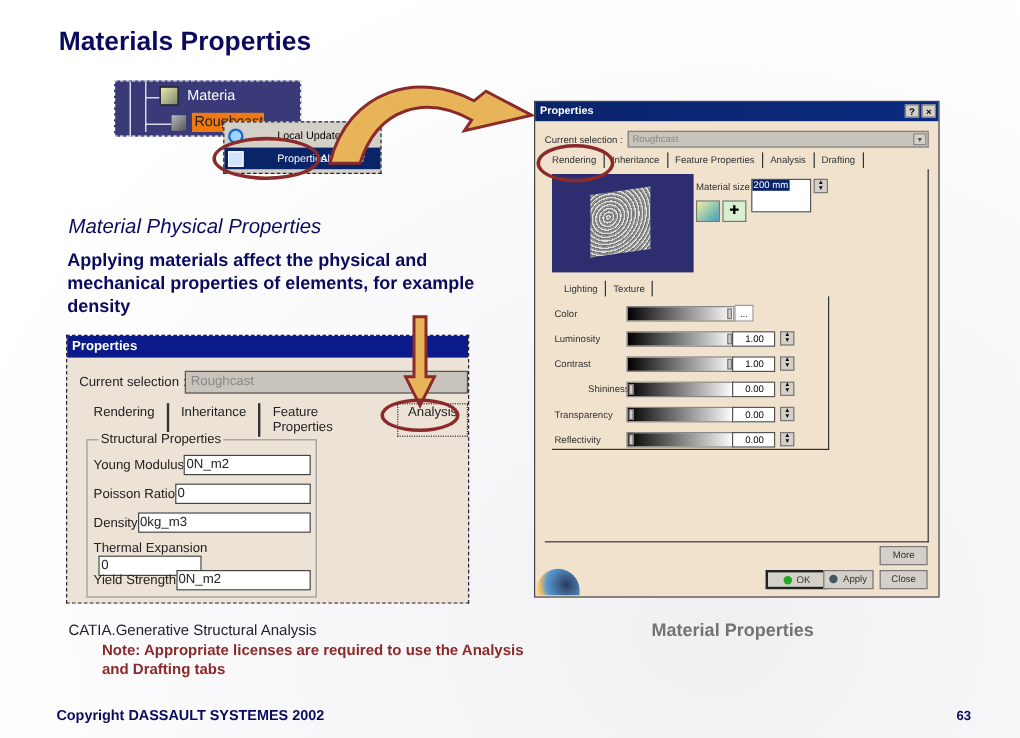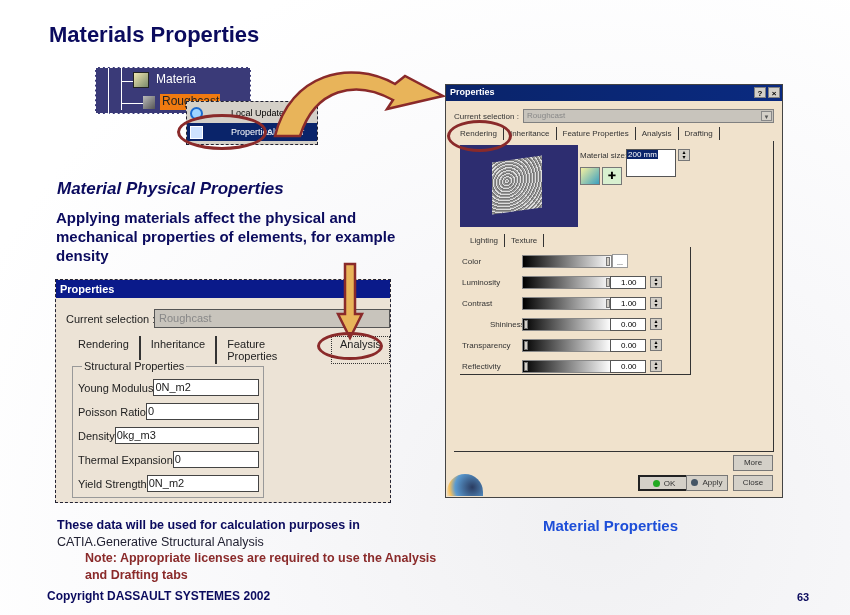--- a/index.html
+++ b/index.html
@@ -63,28 +63,28 @@
   .ld-sel-box { left: 98px; top: 29px; width: 236px; height: 19px; background: #c8c4bc; border: 1px solid #555; font-size: 11px; color: #888; padding-left: 4px; line-height: 17px; }
   .ld-tabs { left: 12px; top: 56px; display: flex; font-size: 11px; color: #222; }
   .ld-tabs span { padding: 2px 10px; border-right: 2px solid #333; }
   .ld-tabs span.analysis { border: 1px dotted #333; margin-left: 4px; padding: 1px 8px; }
   .groupbox { left: 16px; top: 86px; width: 192px; height: 132px; border: 1px solid #999; }
   .group-title { left: 26px; top: 80px; font-size: 11px; color: #222; background: #ece3d6; padding: 0 2px; }
   .frow { position: absolute; left: 22px; font-size: 11px; color: #222; display: flex; align-items: center; }
   .finput { height: 17px; background: #fff; border: 1px solid #444; font-size: 11px; padding-left: 1px; line-height: 15px; }
 
   .oval { border: 3px solid #8a2a2a; border-radius: 50%; }
-  .sub-title { left: 57px; top: 179px; font-size: 17px; font-weight: bold; font-style: italic; color: #0b0b5e; }
+  .sub-title { left: 57px; top: 179px; font-size: 17px; font-weight: normal; font-style: italic; color: #0b0b5e; }
   .para { left: 56px; top: 208px; width: 340px; font-size: 15px; font-weight: bold; color: #0b0b5e; line-height: 19px; }
   .notes { left: 57px; top: 517px; width: 380px; font-size: 12.5px; line-height: 16.5px; }
   .n1 { font-weight: bold; color: #0b0b5e; }
   .n2 { color: #223; }
   .n3 { font-weight: bold; color: #8a2a2a; margin-left: 28px; }
   .copyright { left: 47px; top: 589px; font-size: 12px; font-weight: bold; color: #0b0b5e; }
-  .caption { left: 543px; top: 517px; font-size: 15px; font-weight: bold; color: #1d4ed8; }
+  .caption { left: 543px; top: 517px; font-size: 15px; font-weight: bold; color: #737373; }
   .pagenum { left: 797px; top: 591px; font-size: 11px; font-weight: bold; color: #0b0b5e; }
 </style>
 </head>
 <body>
 
 <div class="abs slide-title">Materials Properties</div>
 
 <div class="abs tree">
   <div class="vline2"></div>
   <div class="vline"></div>
@@ -213,36 +213,35 @@
         <span class="finput" style="width: 106px;">0N_m2</span>
       </div>
       <div class="frow" style="top: 123px;">
         <span>Poisson Ratio</span>
         <span class="finput" style="width: 113px;">0</span>
       </div>
       <div class="frow" style="top: 147px;">
         <span>Density</span>
         <span class="finput" style="width: 144px;">0kg_m3</span>
       </div>
-      <div class="frow" style="top: 171px;">
+      <div class="frow" style="top: 171px; flex-direction: column;">
         <span>Thermal Expansion</span>
         <span class="finput" style="width: 86px;">0</span>
       </div>
       <div class="frow" style="top: 195px;">
         <span>Yield Strength</span>
         <span class="finput" style="width: 112px;">0N_m2</span>
       </div>
     </div>
 </div>
 
 <svg class="abs" style="left:335px;top:262px;" width="30" height="80">
   <path d="M10 2 L20 2 L20 52 L27 52 L15 76 L3 52 L10 52 Z" fill="#e8b45a" stroke="#8a2a2a" stroke-width="2.5"></path>
 </svg>
 <div class="abs oval" style="left:317px;top:332px;width:66px;height:28px;"></div>
 
 <div class="abs notes">
-  <div class="n1">These data will be used for calculation purposes in</div>
   <div class="n2">CATIA.Generative Structural Analysis</div>
   <div class="n3">Note: Appropriate licenses are required to use the Analysis and Drafting tabs</div>
 </div>
 <div class="abs copyright">Copyright DASSAULT SYSTEMES 2002</div>
 <div class="abs caption">Material Properties</div>
 <div class="abs pagenum">63</div>
 
 </body></html>

